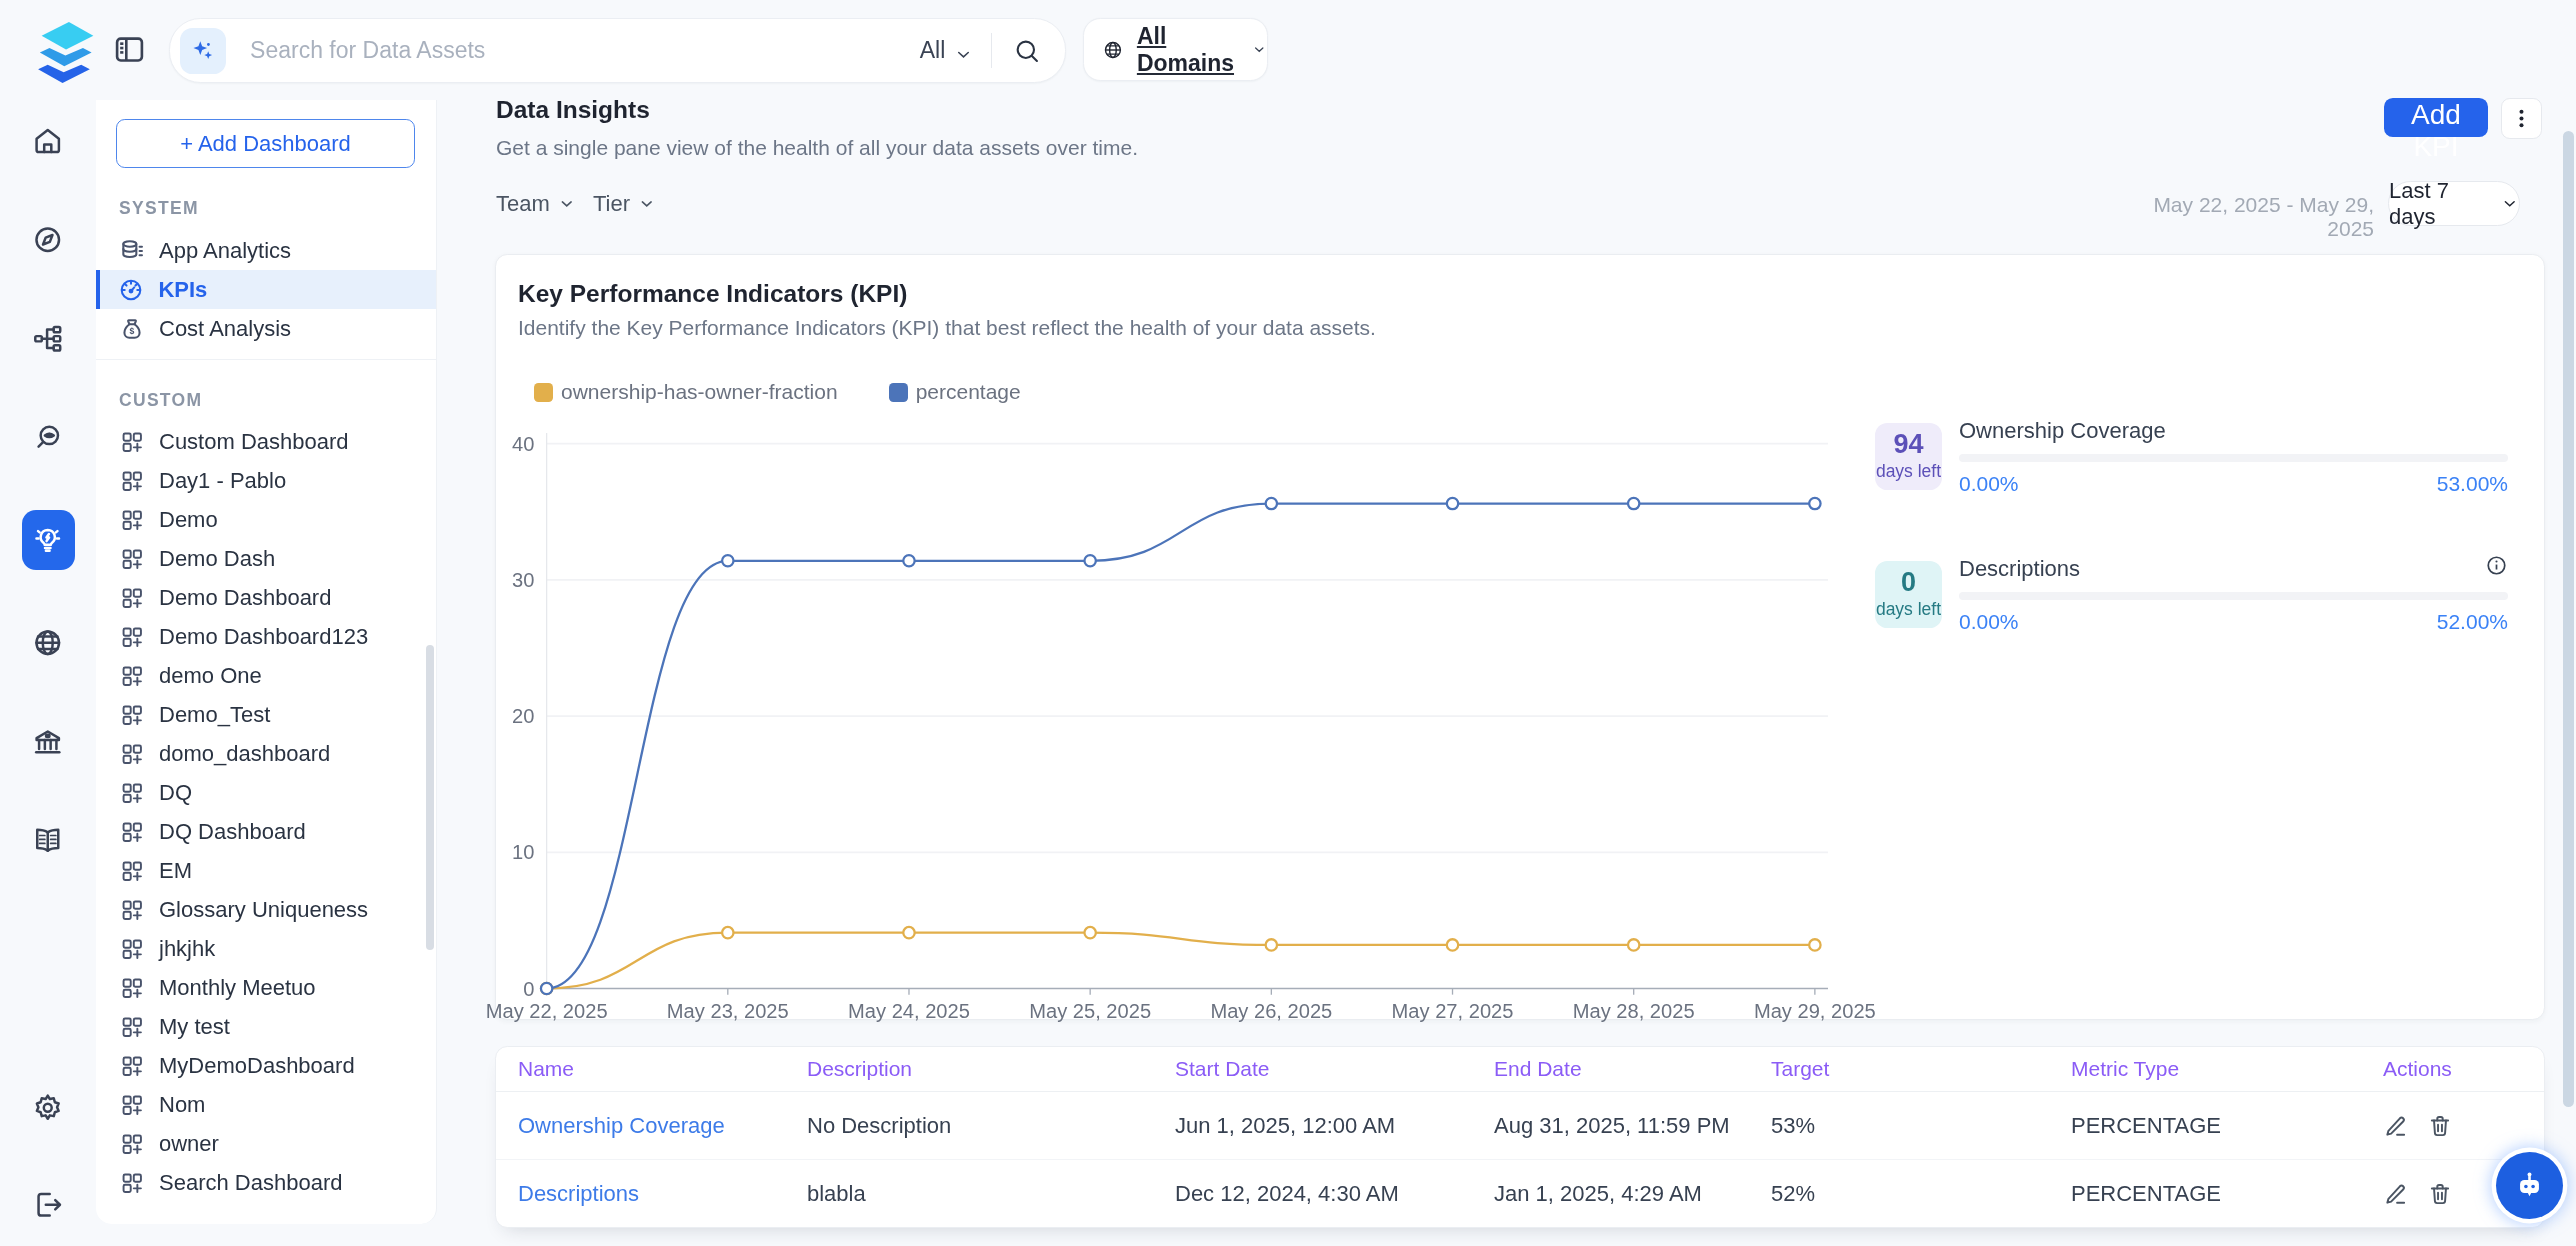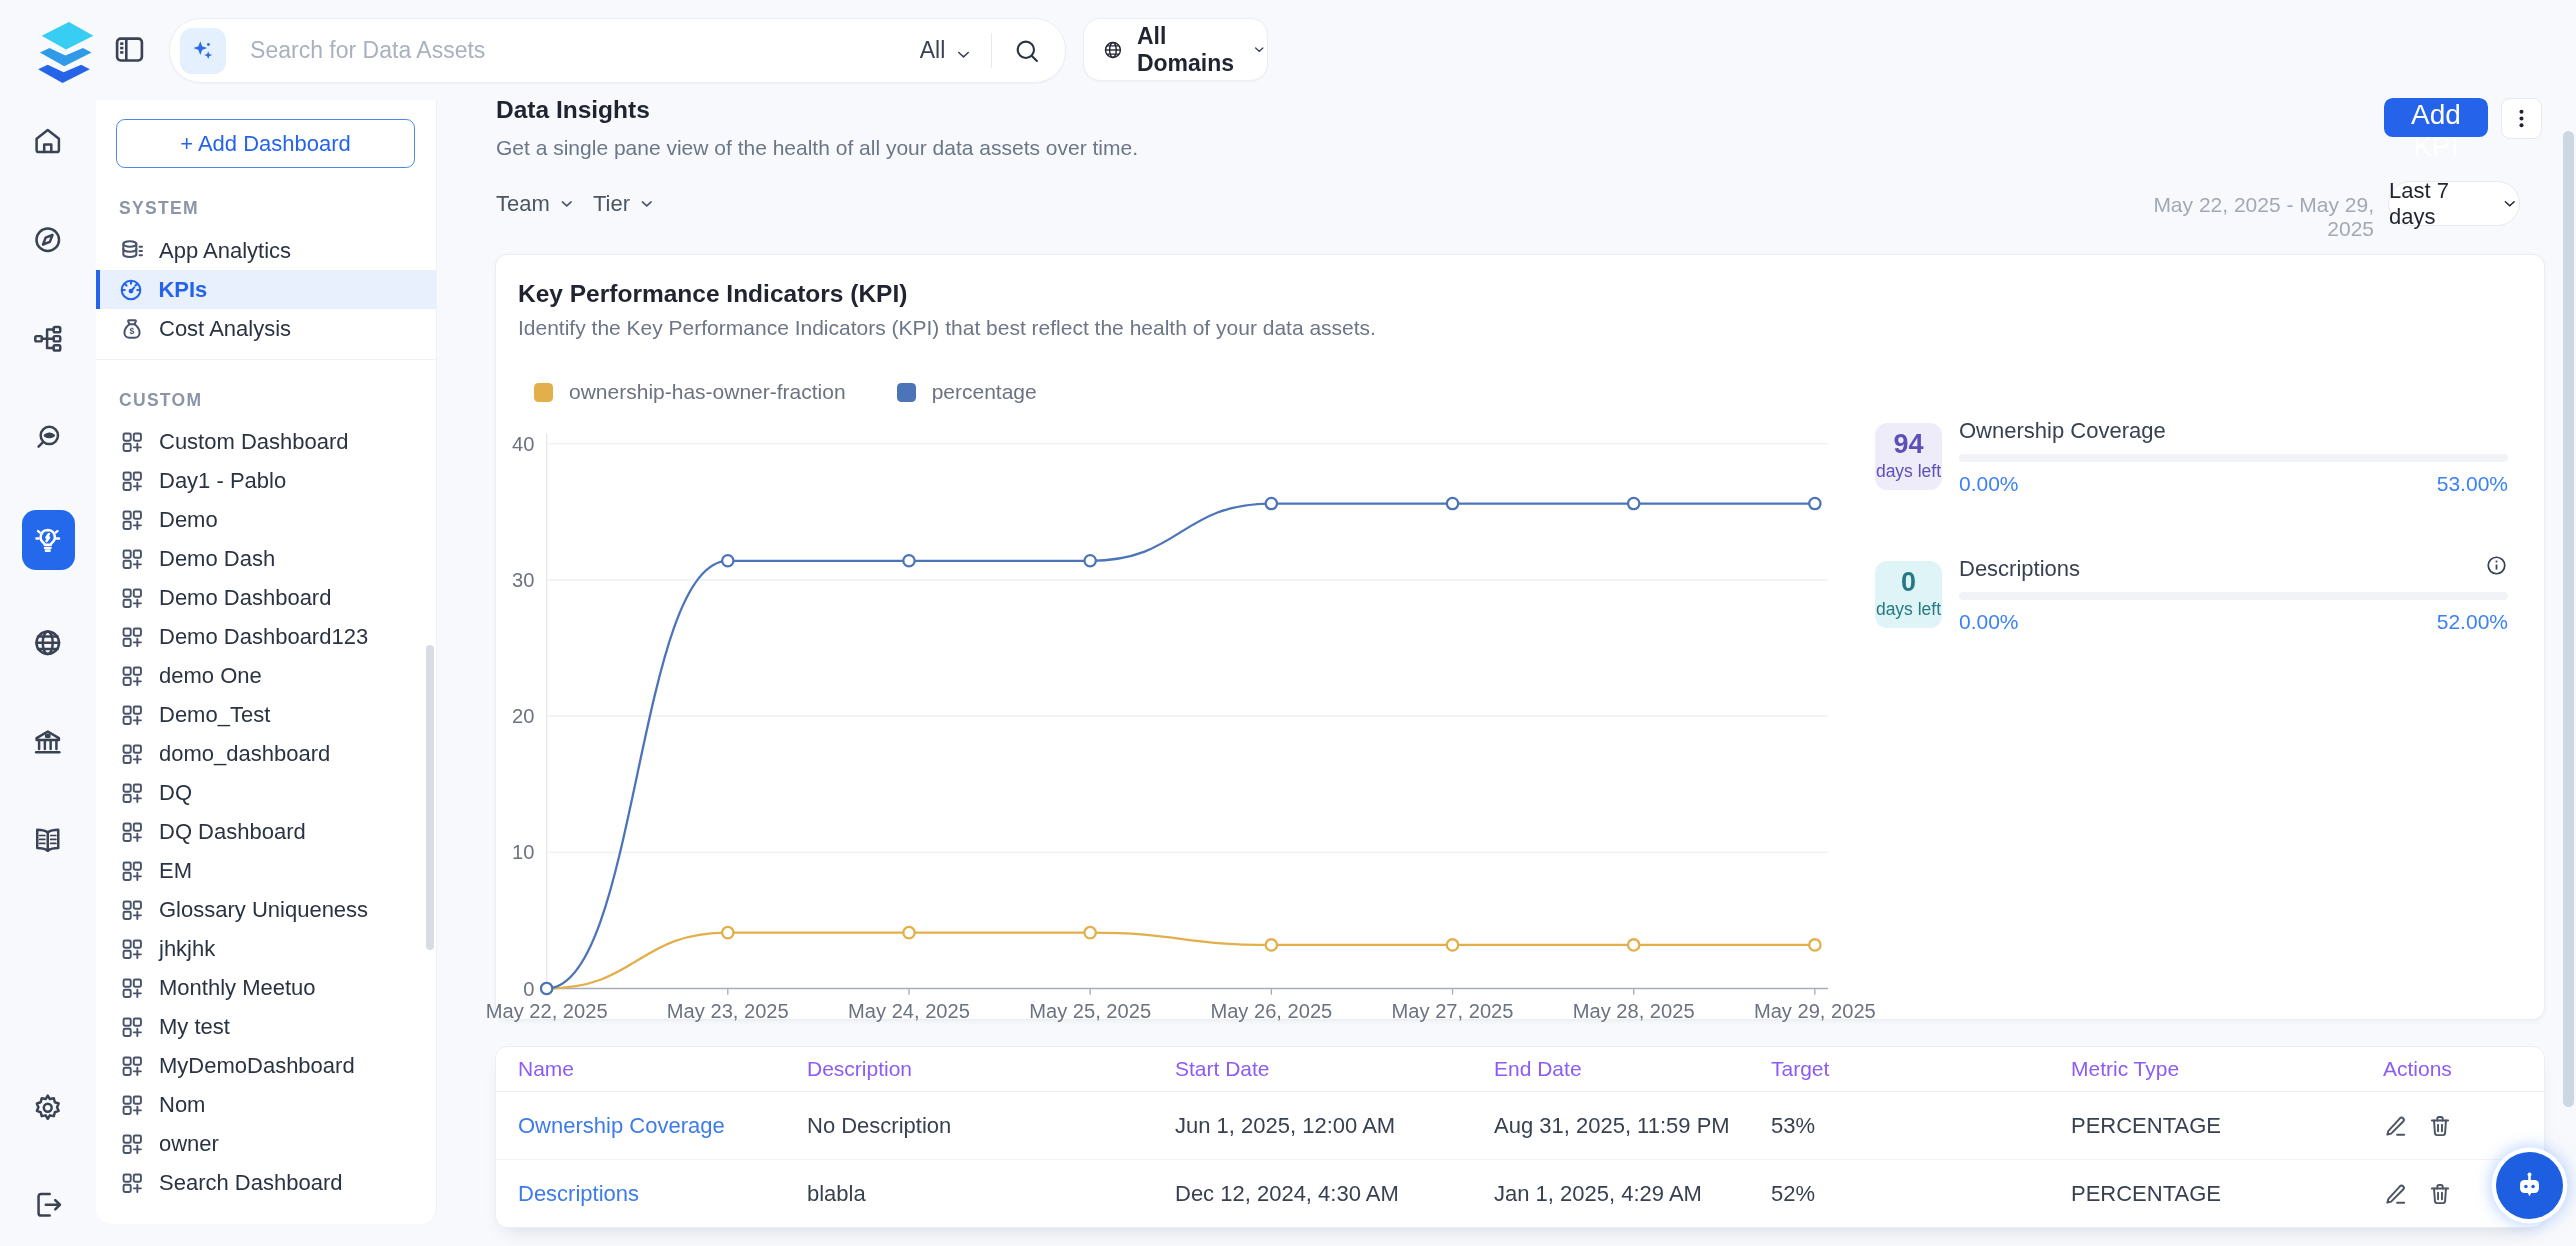--- a/index.html
+++ b/index.html
@@ -14,21 +14,21 @@
   .topbar{position:absolute;left:0;top:0;width:2576px;height:100px;background:#F7F9FC;}
   .search-pill{position:absolute;left:169px;top:18.4px;width:895px;height:63px;background:#fff;
     border:0.9px solid #EBEEF3;border-radius:31.5px;display:flex;align-items:center;box-shadow:0 0.9px 1.8px rgba(30,40,60,.04);}
   .spark-box{width:46px;height:46px;border-radius:12.3px;background:#E4F0FD;margin-left:9.6px;
     display:flex;align-items:center;justify-content:center;flex:0 0 auto;}
   .search-ph{margin-left:24.5px;font-size:23px;color:#A9B1BE;flex:1;}
   .scope{display:flex;align-items:flex-end;gap:8.8px;font-size:23px;color:#3A4354;margin-right:17.5px;}
   .vdiv{width:0.9px;height:35px;background:#E6E9EE;margin-right:21px;}
   .domains-pill{position:absolute;left:1083px;top:18.4px;width:185px;height:63px;background:#fff;
     border:0.9px solid #EBEEF3;border-radius:17.5px;display:flex;align-items:center;gap:14px;padding-left:19px;box-sizing:border-box;
-    box-shadow:0 0.9px 1.8px rgba(30,40,60,.04);}
+    box-shadow:0 0.9px 1.8px rgba(30,40,60,.04);text-decoration:underline;}
   .domains-pill .lbl{font-size:23px;font-weight:bold;color:#1F2430;}
   .tb-right{position:absolute;right:0;top:0;height:100px;display:flex;align-items:center;}
   
   .rail{position:absolute;left:0;top:100px;width:96px;height:1147px;display:flex;flex-direction:column;align-items:center;}
   .rail-top{display:flex;flex-direction:column;align-items:center;gap:46px;padding-top:14px;}
   .rail-btn{width:53px;height:53px;display:flex;align-items:center;justify-content:center;border-radius:14px;color:#3A4254;}
   .rail-btn.active{background:#2468EB;color:#fff;width:53px;height:60px;}
   .rail-bottom{position:absolute;bottom:15.8px;left:0;width:96px;display:flex;flex-direction:column;align-items:center;gap:44px;color:#3A4254;}
   
   .sidebar{position:absolute;left:96px;top:100px;width:340px;height:1124px;background:#fff;
@@ -52,21 +52,21 @@
   .addkpi{position:absolute;left:2384px;top:98px;width:104px;height:39px;background:#2563EB;color:#fff;border:none;
     border-radius:8.8px;font-size:28px;font-family:inherit;}
   .kebab{position:absolute;left:2501px;top:98px;width:39px;height:39px;background:#fff;border:0.9px solid #E6E9EE;border-radius:8.8px;
     display:flex;align-items:center;justify-content:center;}
   
   .kpi-card{position:absolute;left:495px;top:254px;width:2048px;height:764px;background:#fff;border:0.9px solid #EAEDF1;
     border-radius:12.3px;box-shadow:0 1.8px 5.3px rgba(30,40,60,.04);}
   .card-title{position:absolute;left:22px;top:24.5px;font-size:24.5px;font-weight:bold;color:#1F2430;}
   .card-sub{position:absolute;left:22px;top:61px;font-size:21px;color:#6C7687;}
   .legend{position:absolute;left:38px;top:125px;display:flex;gap:51px;align-items:center;}
-  .leg-item{display:flex;align-items:center;gap:16px;font-size:21px;color:#6B7280;}
+  .leg-item{display:flex;align-items:center;gap:8px;font-size:21px;color:#6B7280;}
   .leg-sw{width:19px;height:19px;border-radius:4.4px;}
   .summary-title{position:absolute;font-size:22px;color:#374151;}
   .days-box{position:absolute;width:67px;height:67px;border-radius:12.3px;display:flex;flex-direction:column;align-items:center;justify-content:center;}
   .days-num{font-size:27px;font-weight:bold;line-height:1;}
   .days-lbl{font-size:17.5px;margin-top:3.5px;}
   .pbar{position:absolute;width:549px;height:7.9px;border-radius:4.4px;background:#F2F3F6;}
   .prow{position:absolute;width:549px;display:flex;justify-content:space-between;font-size:21px;color:#3b82f6;}
   
   .table-card{position:absolute;left:495px;top:1046px;width:2048px;height:180px;background:#fff;border:0.9px solid #EBEEF2;
     border-radius:12.3px;box-shadow:0 10.5px 19px -10.5px rgba(30,40,60,.18);overflow:hidden;}

